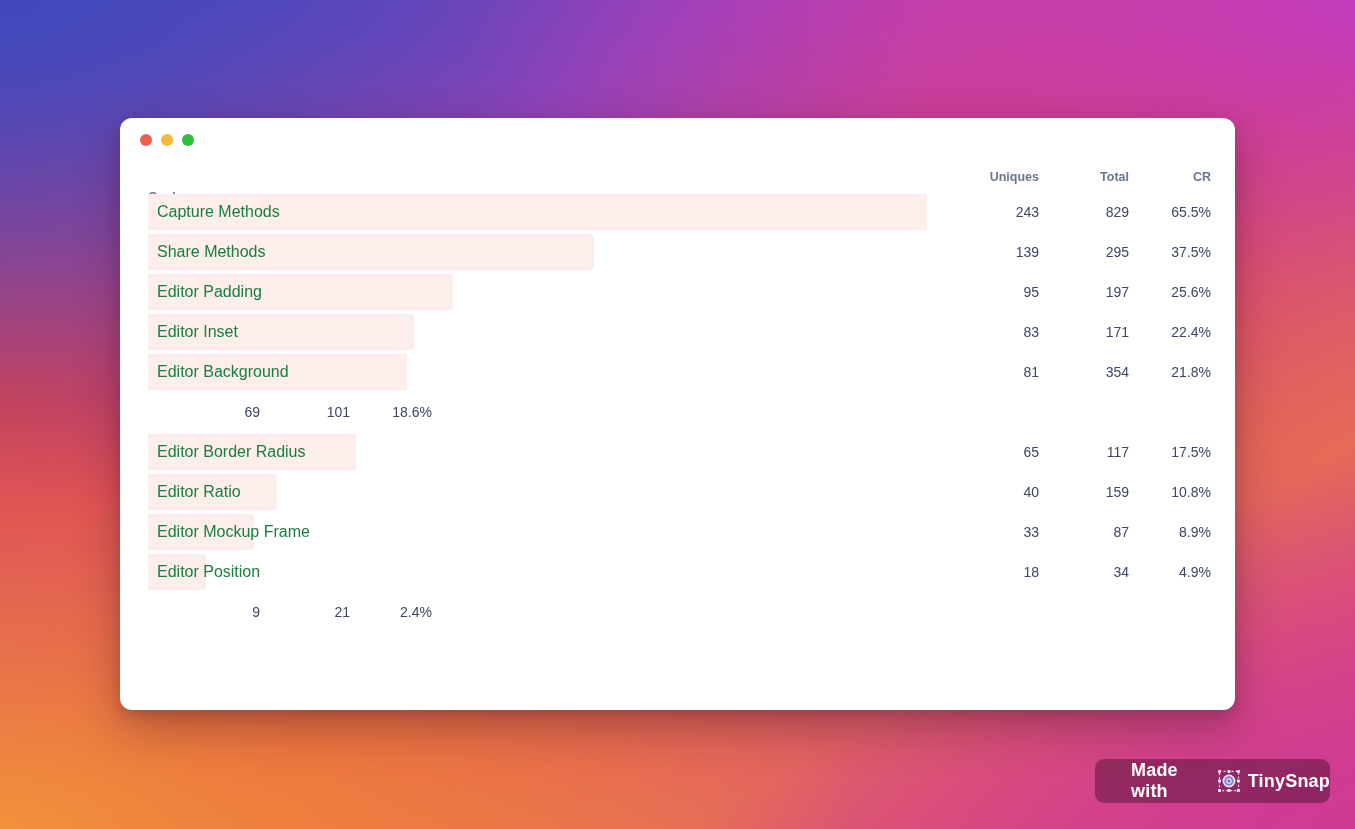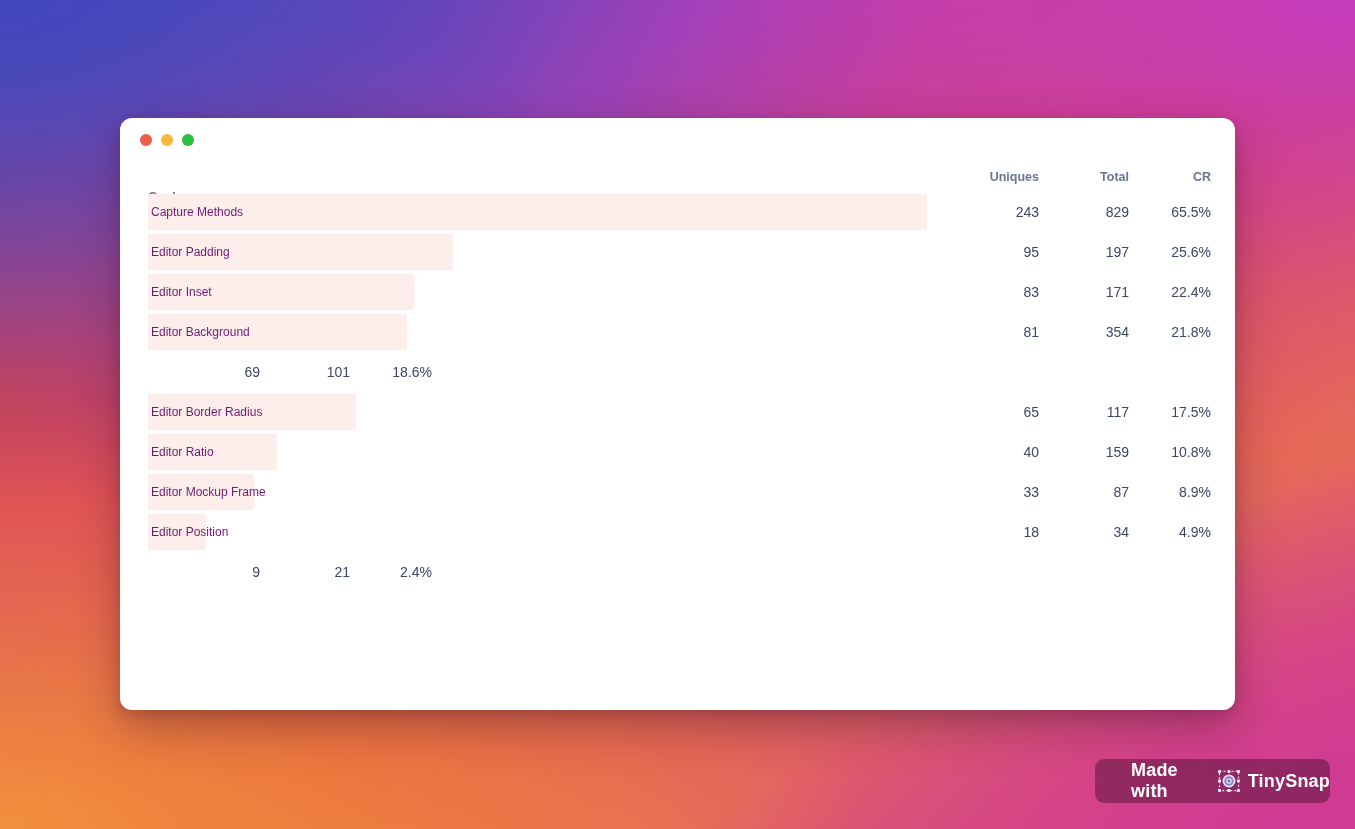--- a/index.html
+++ b/index.html
@@ -86,23 +86,23 @@
     left: 0;
     top: 2px;
     bottom: 2px;
     background: #fdeeec;
     border-radius: 2px;
   }
 
   .goal-label {
     position: relative;
     z-index: 2;
-    padding-left: 3px;
-    font-size: 12px;
-    color: #701a75;
+    padding-left: 9px;
+    font-size: 16px;
+    color: #15803d;
     white-space: nowrap;
   }
 
   .cell-num {
     flex: 0 0 auto;
     text-align: right;
     font-size: 14px;
     color: #3d4663;
     font-weight: 400;
     white-space: nowrap;
@@ -173,20 +173,29 @@
 
     <div id="rows-container">
         <div class="row">
           <div class="cell-goal">
             <div class="bar" style="width: 100%; background: rgb(253, 238, 236);"></div>
             <span class="goal-label">Capture Methods</span>
           </div>
           <div class="cell-num col-uniques">243</div>
           <div class="cell-num col-total">829</div>
           <div class="cell-num col-cr">65.5%</div>
+        </div>
+        <div class="row">
+          <div class="cell-goal">
+            <div class="bar" style="width: 57.2%; background: rgb(253, 238, 236);"></div>
+            <span class="goal-label">Share Methods</span>
+          </div>
+          <div class="cell-num col-uniques">139</div>
+          <div class="cell-num col-total">295</div>
+          <div class="cell-num col-cr">37.5%</div>
         </div>
         <div class="row">
           <div class="cell-goal">
             <div class="bar" style="width: 39.1%; background: rgb(253, 238, 236);"></div>
             <span class="goal-label">Editor Padding</span>
           </div>
           <div class="cell-num col-uniques">95</div>
           <div class="cell-num col-total">197</div>
           <div class="cell-num col-cr">25.6%</div>
         </div>

